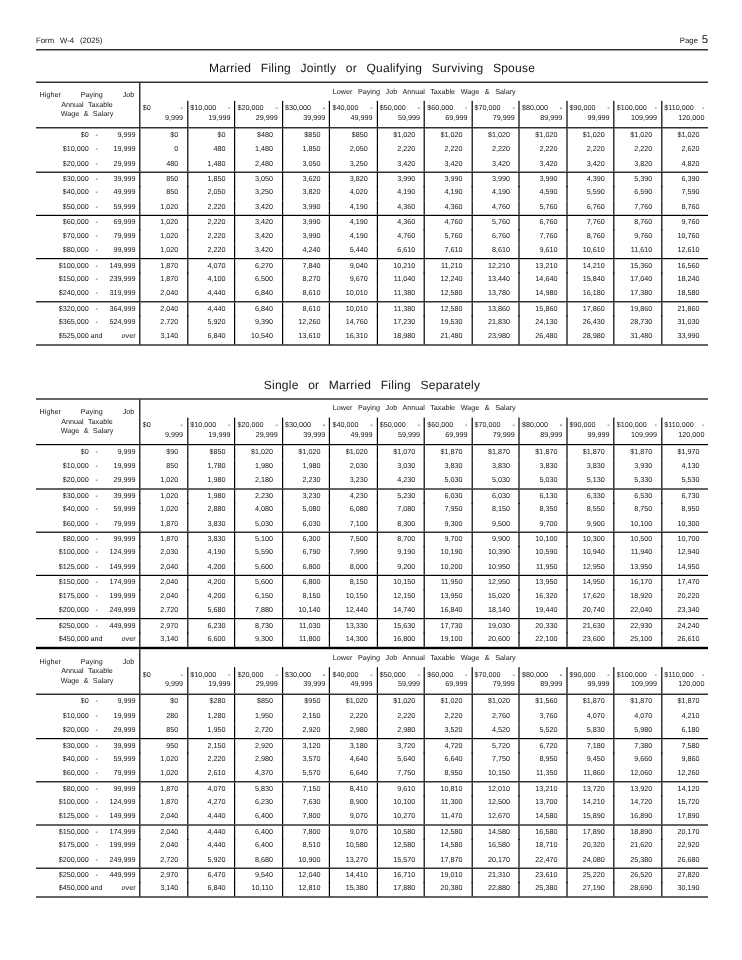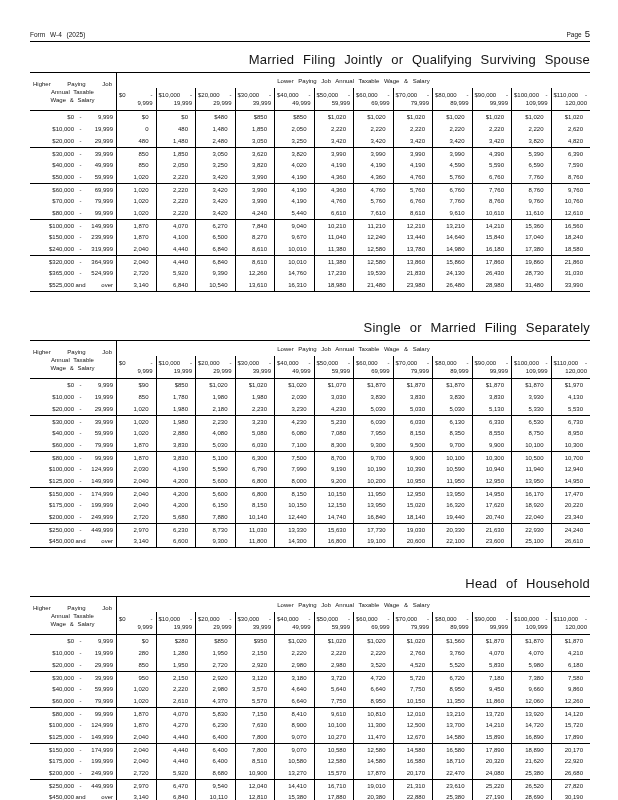--- a/index.html
+++ b/index.html
@@ -14,21 +14,21 @@
   .form-header {
     width:560px; display:flex; justify-content:space-between; align-items:flex-end;
     padding-bottom:3px; border-bottom:1.5px solid #000;
   }
   .form-label { font-size:6.5px; word-spacing:3px; }
   .page-ref { font-size:6.5px; display:flex; align-items:flex-end; }
   .page-num { font-size:9.5px; margin-left:3px; line-height:8px; }
 
   .section { width:560px; }
   .sec-title {
-    text-align:right; font-size:13px; word-spacing:5px; letter-spacing:0.2px;
+    text-align:center; font-size:10px; word-spacing:5px; letter-spacing:0.2px;
     margin:10px 0 5px 0;
   }
   .section + .section .sec-title { margin-top:28px; }
 
   .wtable { width:560px; border-top:1px solid #000; border-bottom:1px solid #000; }
   .grid13 { display:grid; grid-template-columns:86px repeat(12, 1fr); }
 
   .thead { grid-template-rows:15px auto; border-bottom:1px solid #000; }
   .h-left {
     grid-row:1/3; grid-column:1; font-size:6px; padding:3px 4px 3px 3px;
@@ -819,21 +819,20 @@
             <div class="cell">19,100</div>
             <div class="cell">20,600</div>
             <div class="cell">22,100</div>
             <div class="cell">23,600</div>
             <div class="cell">25,100</div>
             <div class="cell">26,610</div>
           </div>
         </div>
       </div>
       <div class="section">
-        <div class="sec-title">Head of Household</div>
         <div class="wtable">
           <div class="grid13 thead">
             <div class="h-left">
               <div class="w1">
                 <span>Higher</span>
                 <span>Paying</span>
                 <span>Job</span>
               </div>
               <div class="c">Annual Taxable</div>
               <div class="c">Wage &amp; Salary</div>

